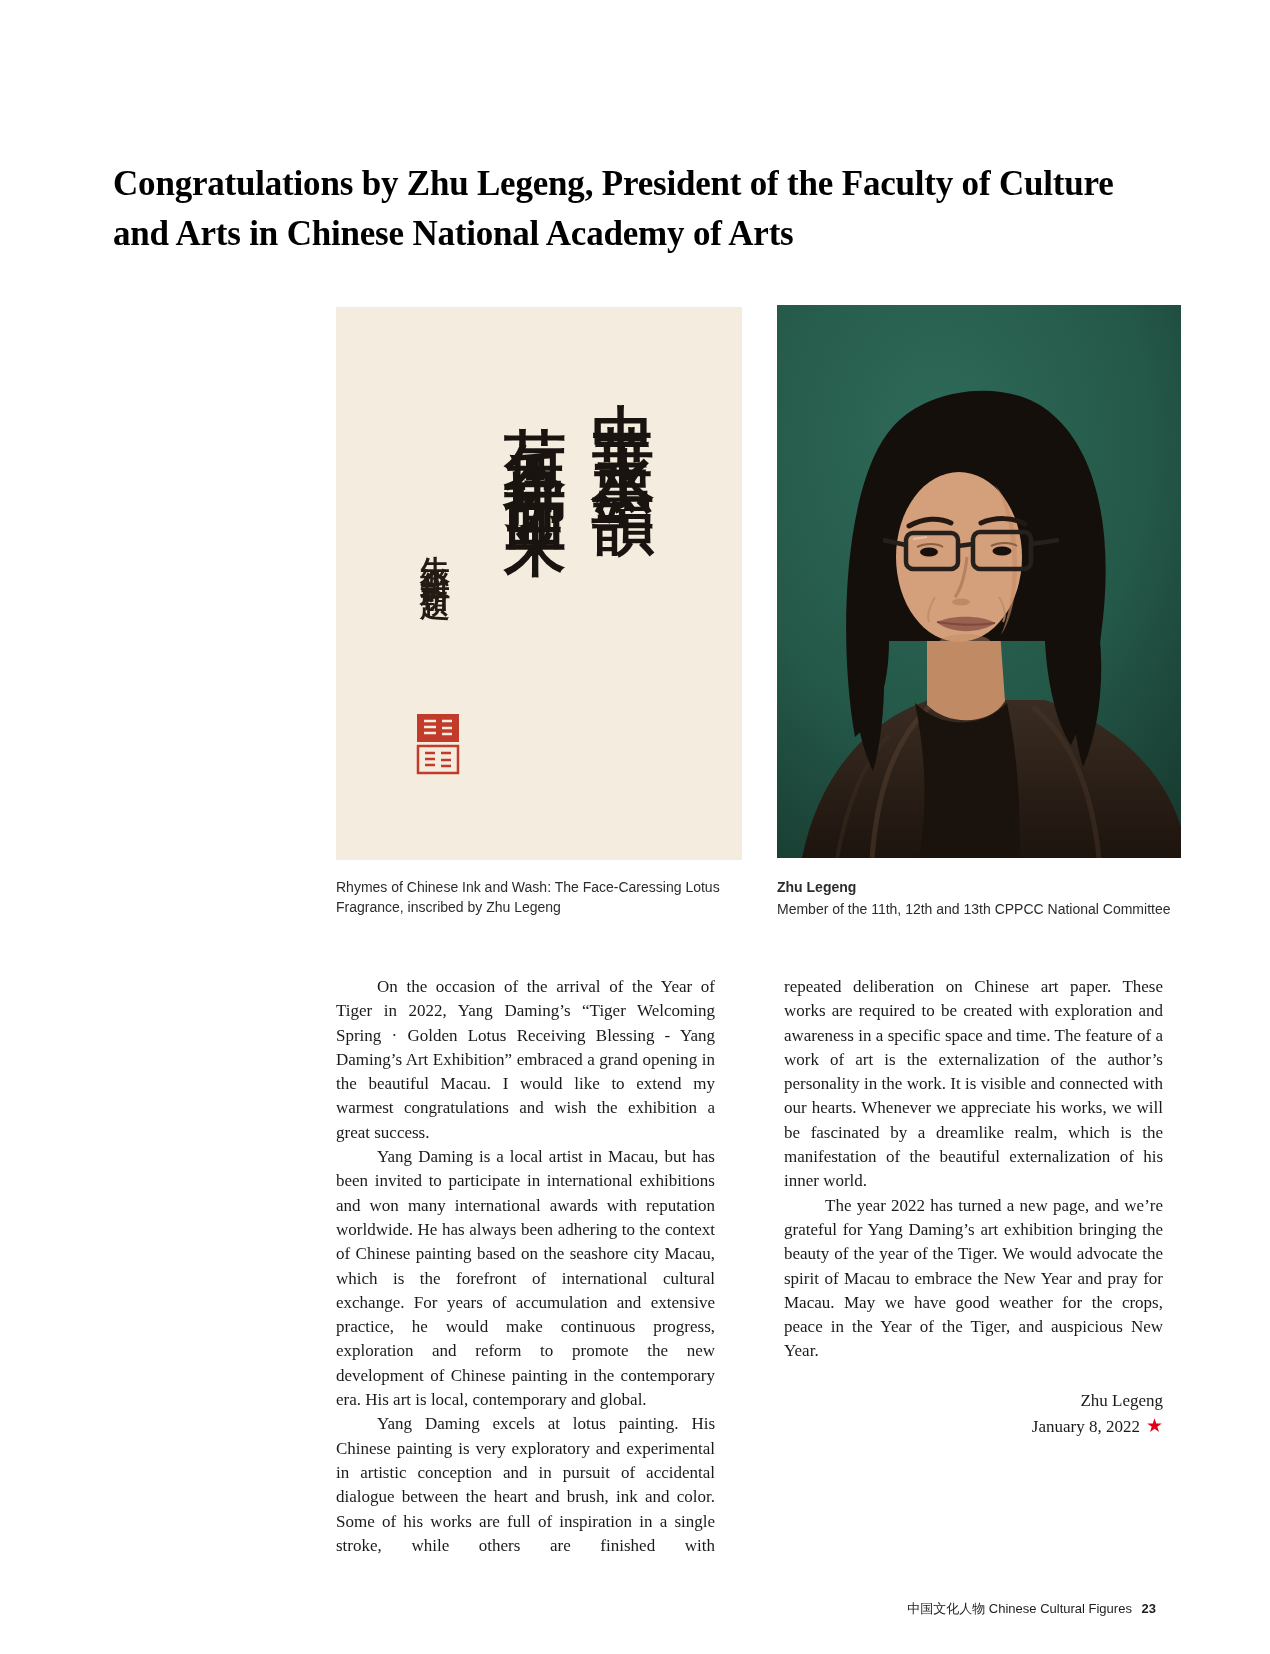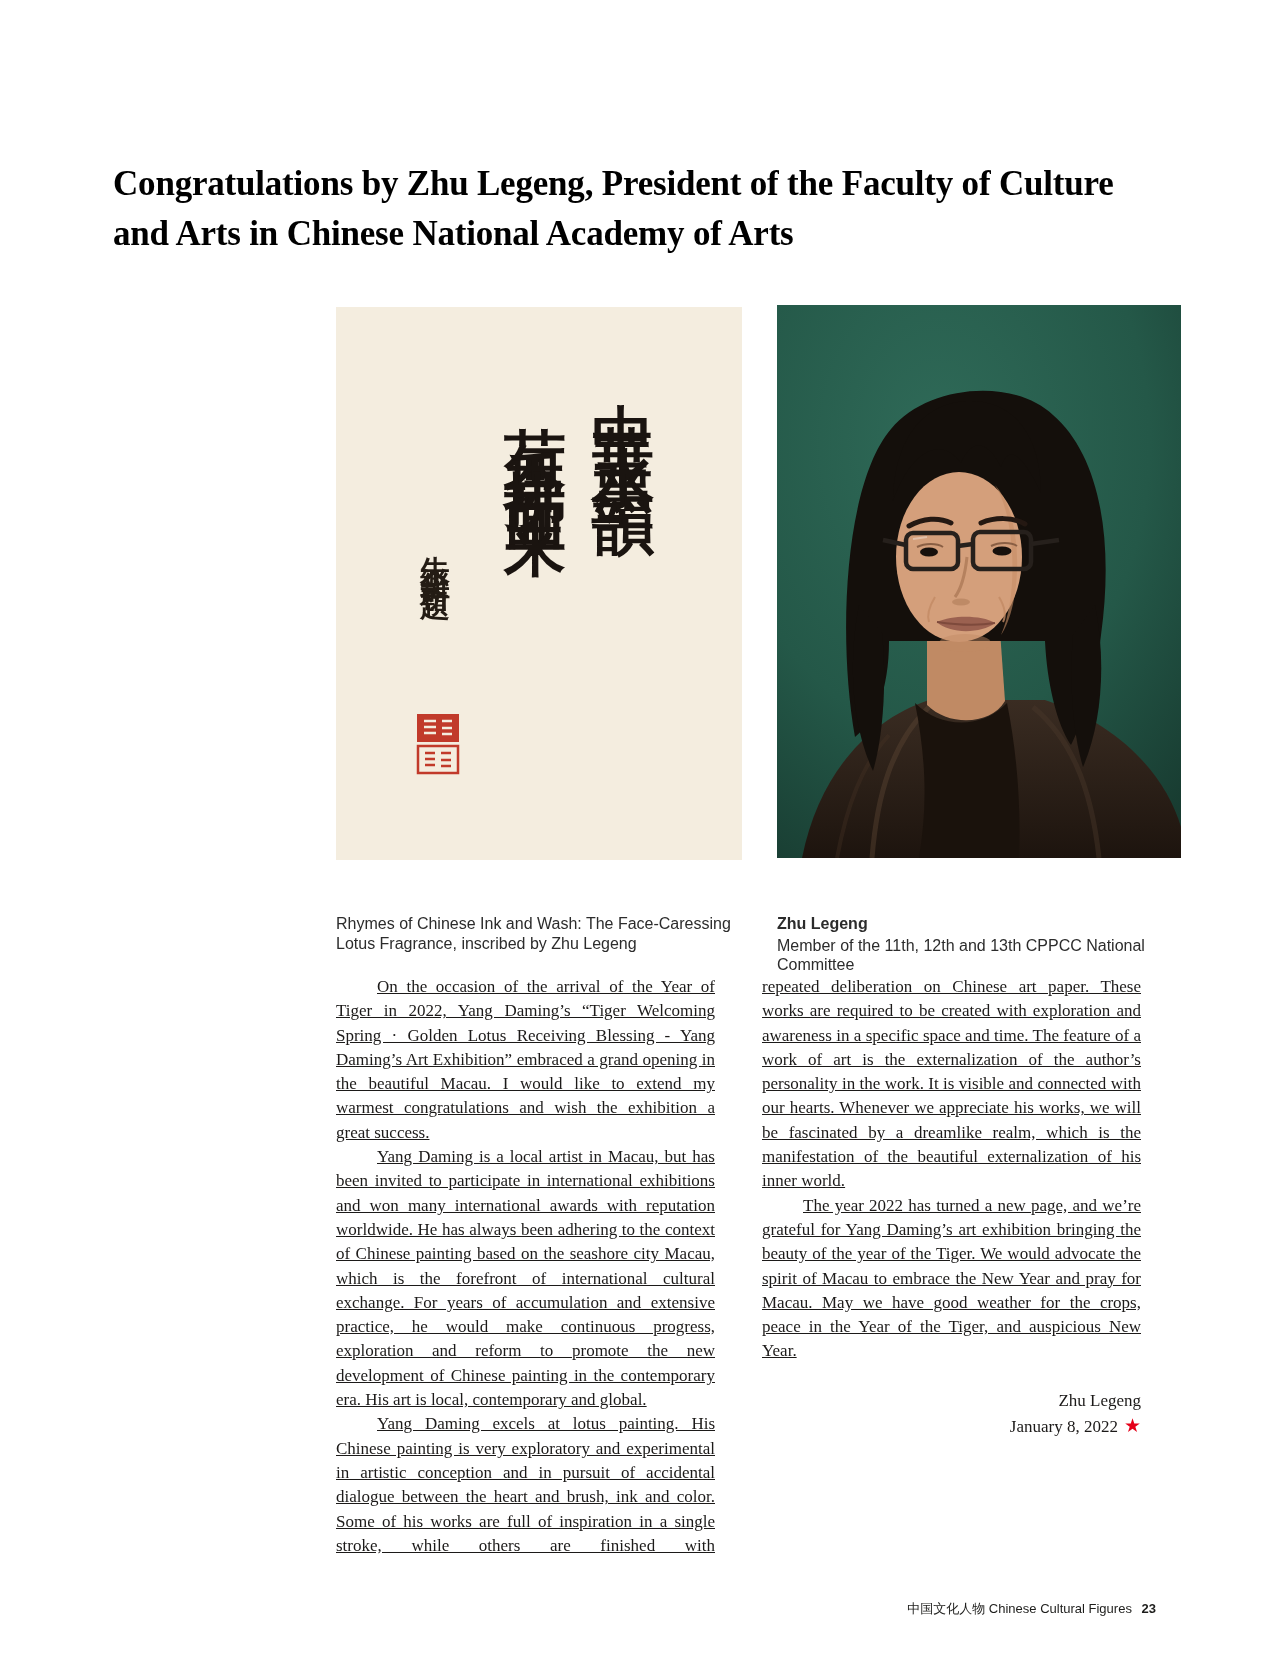--- a/index.html
+++ b/index.html
@@ -33,35 +33,35 @@
     font-family:"DejaVu Sans", sans-serif; font-weight:bold;
     color:#241c14; font-size:30px; letter-spacing:12px; line-height:34px;
   }
   .call-seal { position:absolute; left:80px; top:406px; }
   .fig-portrait {
     position:absolute; left:777px; top:305px; width:404px; height:553px;
     overflow:hidden;
   }
   
   .caption {
-    position:absolute; top:914px;
-    font-family:"Liberation Sans", sans-serif; font-size:16px;
+    position:absolute; top:878px;
+    font-family:"Liberation Sans", sans-serif; font-size:14px;
     line-height:19.5px; color:#2c2c2c;
   }
   .caption-left  { left:336px; width:402px; }
   .caption-right { left:777px; width:404px; }
   .caption-name  { font-weight:bold; margin-bottom:2px; }
   
   .col {
     position:absolute; top:975px; width:379px;
     font-size:17px; line-height:24.3px; text-align:justify; color:#1c1a19;
   }
   .col-left  { left:336px; }
-  .col-right { left:762px; }
-  .col p { margin:0;text-decoration:underline; }
+  .col-right { left:784px; }
+  .col p { margin:0; }
   .indent   { text-indent:41px; }
   .cont-out { text-align-last:justify; }
   
   .signoff { margin-top:25px; text-align:right; }
   .signoff div { line-height:24.3px; }
   .star { color:#e50019; font-size:19px; margin-left:6px; font-family:"DejaVu Sans", sans-serif; }
   
   .footer {
     position:absolute; left:336px; top:1600px; width:820px; text-align:right;
     font-family:"Liberation Sans", sans-serif; font-size:13px; color:#1d1d1b;

